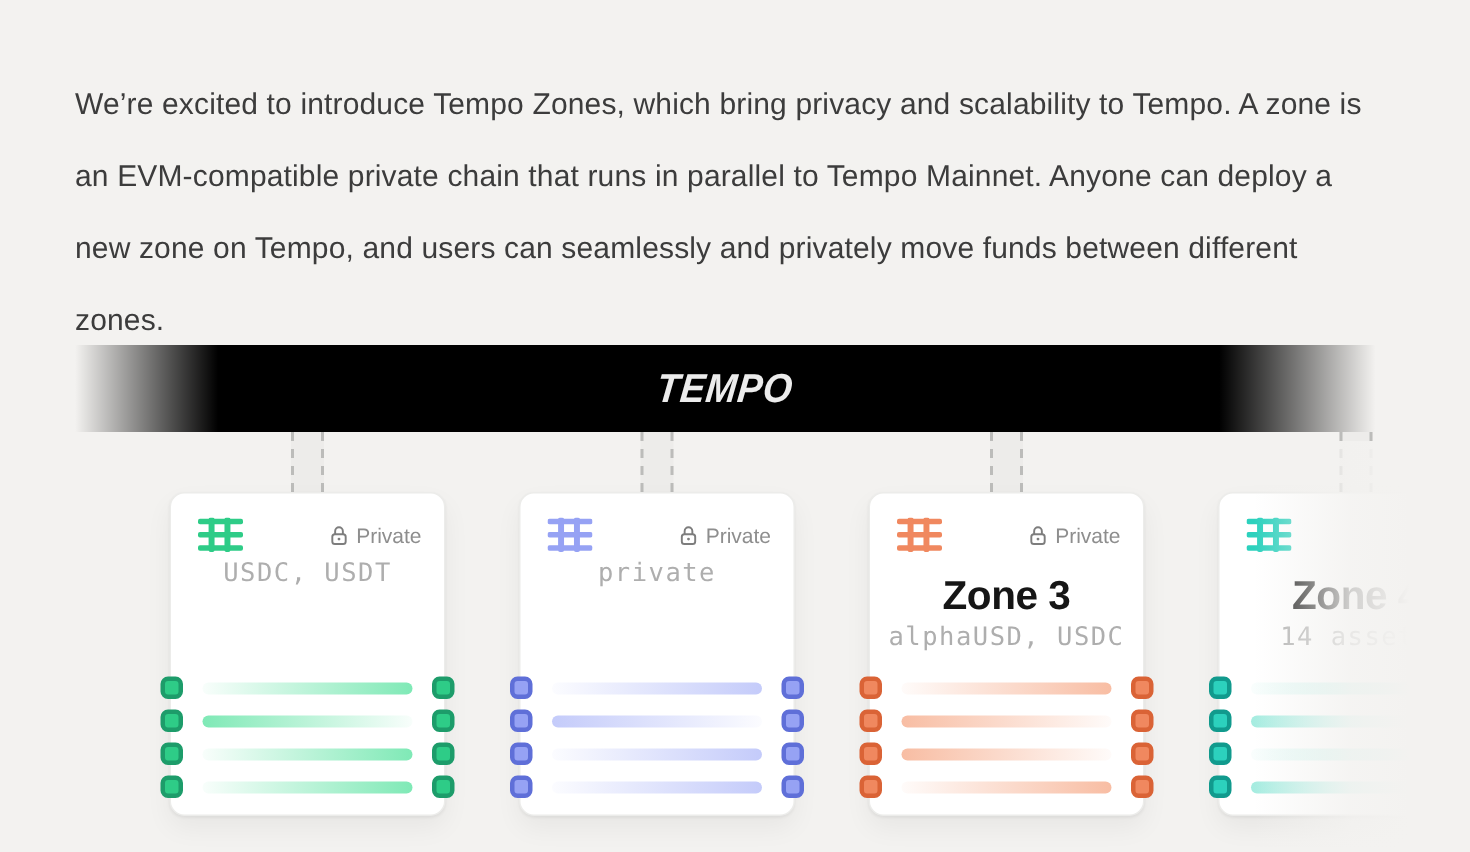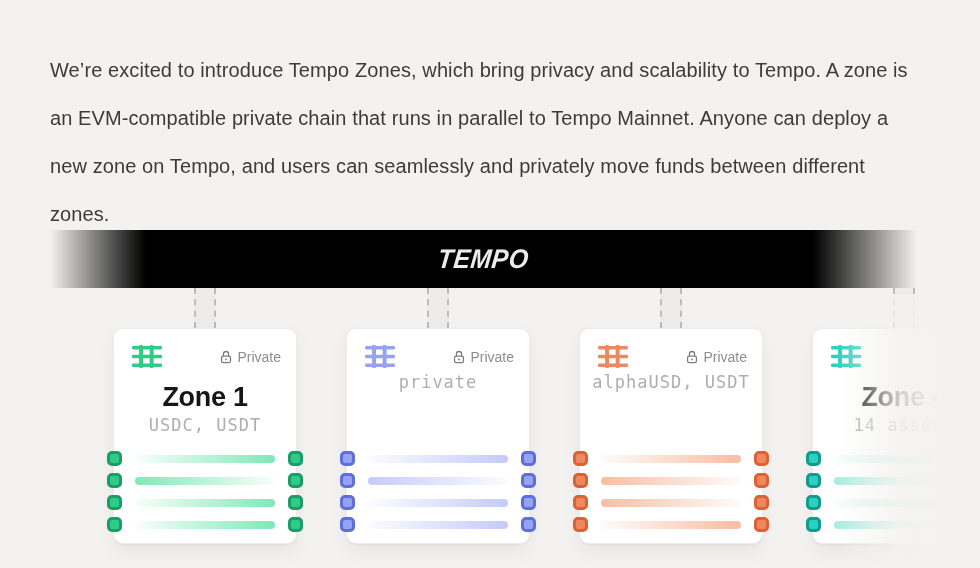--- a/index.html
+++ b/index.html
@@ -91,21 +91,20 @@
             </svg>
             <div class="badge">
               <svg viewBox="0 0 14 16" width="12" height="14">
                 <path d="M4 7 V4.6 a3 3 0 0 1 6 0 V7" fill="none" stroke="#7d7d7d" stroke-width="1.5"></path>
                 <rect x="1.8" y="7" width="10.4" height="7.6" rx="2" fill="none" stroke="#7d7d7d" stroke-width="1.5"></rect>
                 <circle cx="7" cy="10.8" r="1.1" fill="#7d7d7d"></circle>
               </svg>
               <span>Private</span>
             </div>
           </div>
-          <div class="zone-title">Zone 1</div>
           <div class="zone-assets">USDC, USDT</div>
           <div class="rows">
             <div class="row">
               <div class="port left"></div>
               <div class="line" style="background: linear-gradient(to right, rgba(127, 233, 182, 0.05), rgb(127, 233, 182));"></div>
               <div class="port right"></div>
             </div>
             <div class="row">
               <div class="port left"></div>
               <div class="line" style="background: linear-gradient(to left, rgba(127, 233, 182, 0.05), rgb(127, 233, 182));"></div>
@@ -182,21 +181,22 @@
             </svg>
             <div class="badge">
               <svg viewBox="0 0 14 16" width="12" height="14">
                 <path d="M4 7 V4.6 a3 3 0 0 1 6 0 V7" fill="none" stroke="#7d7d7d" stroke-width="1.5"></path>
                 <rect x="1.8" y="7" width="10.4" height="7.6" rx="2" fill="none" stroke="#7d7d7d" stroke-width="1.5"></rect>
                 <circle cx="7" cy="10.8" r="1.1" fill="#7d7d7d"></circle>
               </svg>
               <span>Private</span>
             </div>
           </div>
-          <div class="zone-assets">alphaUSD, USDT</div>
+          <div class="zone-title">Zone 3</div>
+          <div class="zone-assets">alphaUSD, USDC</div>
           <div class="rows">
             <div class="row">
               <div class="port left"></div>
               <div class="line" style="background: linear-gradient(to right, rgba(248, 189, 163, 0.06), rgb(248, 189, 163));"></div>
               <div class="port right"></div>
             </div>
             <div class="row">
               <div class="port left"></div>
               <div class="line" style="background: linear-gradient(to left, rgba(248, 189, 163, 0.06), rgb(248, 189, 163));"></div>
               <div class="port right"></div>

